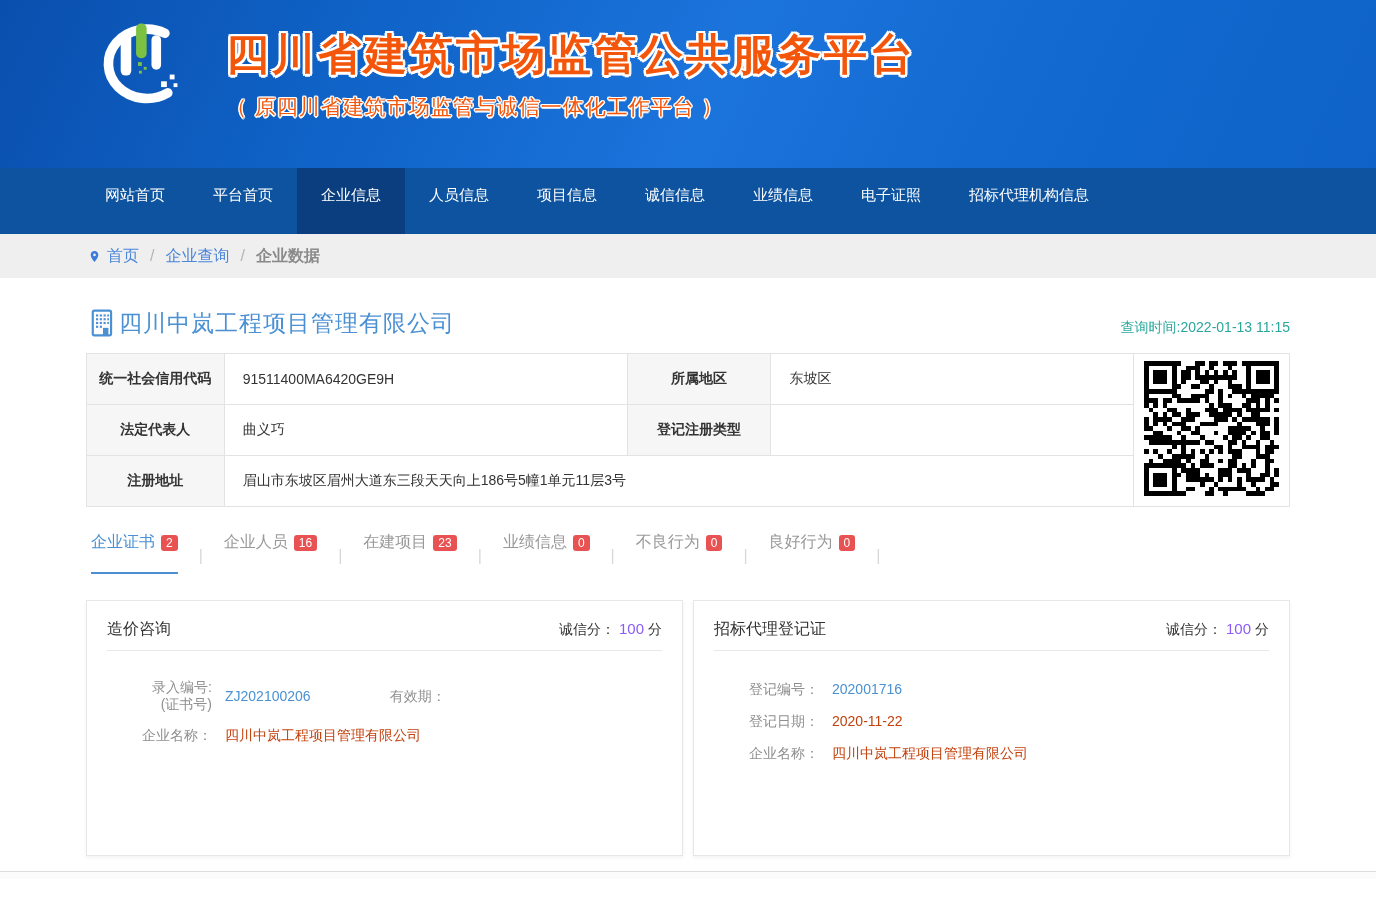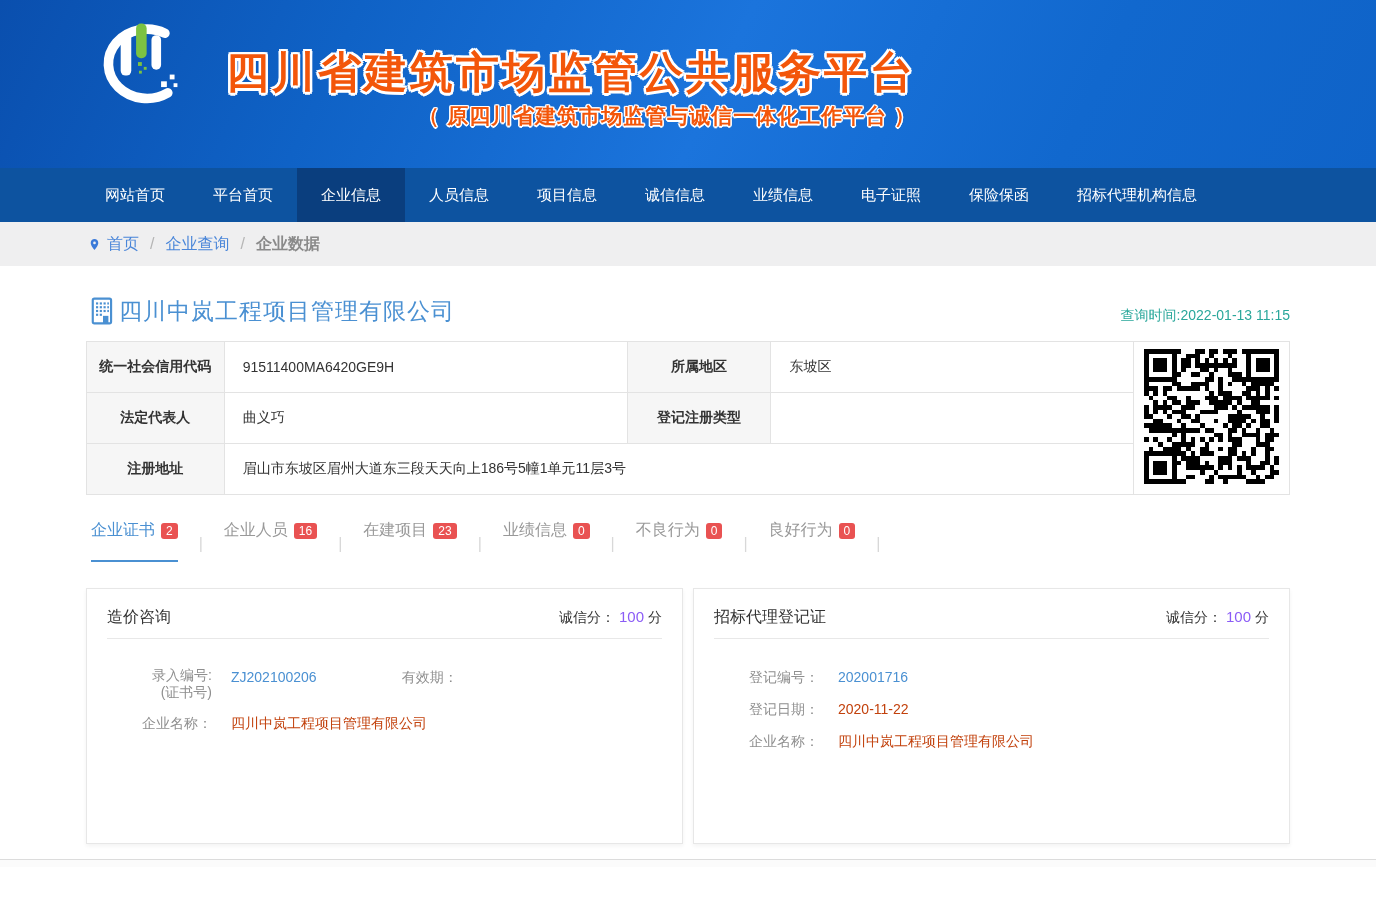--- a/index.html
+++ b/index.html
@@ -3,30 +3,30 @@
 <meta charset="utf-8">
 <style>
   * { margin:0; padding:0; box-sizing:border-box; }
   html,body { width:1376px; height:912px; overflow:hidden; background:#fff;
     font-family:"Liberation Sans","DejaVu Sans",sans-serif; }
 
   
   .header { position:relative; height:168px;
     background:linear-gradient(115deg,#0a4fae 0%,#0f62c6 25%,#1b74dc 52%,#1168ce 78%,#0f63c8 100%); }
   .logo { position:absolute; left:88px; top:12px; width:100px; height:104px; }
-  .titles { position:absolute; left:226px; top:44px; }
+  .titles { position:absolute; left:226px; top:26px; }
   .main-title { font-size:43px; font-weight:bold; color:#f3560a; letter-spacing:3px; white-space:nowrap;
     text-shadow:2.5px 0 0 #fff,-2.5px 0 0 #fff,0 2.5px 0 #fff,0 -2.5px 0 #fff,
       2px 2px 0 #fff,-2px 2px 0 #fff,2px -2px 0 #fff,-2px -2px 0 #fff; }
-  .sub-title { font-size:21px; font-weight:bold; color:#f3560a; letter-spacing:1px; white-space:nowrap;
+  .sub-title { margin-top:9px; font-size:21px; font-weight:normal; color:#f3560a; letter-spacing:1px; white-space:nowrap;
     text-shadow:1.5px 0 0 #fff,-1.5px 0 0 #fff,0 1.5px 0 #fff,0 -1.5px 0 #fff,
-      1px 1px 0 #fff,-1px 1px 0 #fff,1px -1px 0 #fff,-1px -1px 0 #fff;text-align:right; }
+      1px 1px 0 #fff,-1px 1px 0 #fff,1px -1px 0 #fff,-1px -1px 0 #fff; }
 
   
-  .nav { height:54px; background:#0d53a0; display:flex; padding-left:81px; }
+  .nav { height:66px; background:#0d53a0; display:flex; padding-left:81px; }
   .nav-item { padding:0 24px; line-height:54px; color:#fff; font-size:15px; cursor:pointer; white-space:nowrap; }
   .nav-item.active { background:#0a3e7e; }
 
   
   .breadcrumb { height:44px; background:#efeff0; display:flex; align-items:center; padding-left:88px; font-size:16px; }
   .pin-icon { width:13px; height:17px; margin-right:6px; }
   .crumb-link { color:#4a86d9; cursor:pointer; text-decoration:none; }
   .crumb-sep { color:#b5b5b5; margin:0 11px; }
   .crumb-current { color:#8a8a8a;font-weight:bold; }
 
@@ -55,21 +55,21 @@
   
   .cards { margin-top:26px; display:flex; gap:10px; }
   .card { flex:1; height:256px; border:1px solid #e7e7e7; background:#fff; padding:0 20px;
     box-shadow:0 2px 4px rgba(0,0,0,.05); }
   .card-head { height:50px; display:flex; align-items:center; justify-content:space-between;
     border-bottom:1px solid #e8e8e8; padding-top:8px; }
   .card-title { font-size:16px; color:#333; }
   .card-score { font-size:14px; color:#333; }
   .score-num { color:#8b5cf6; font-size:15px; margin:0 4px; }
   .card-body { padding-top:28px; font-size:14px; }
-  .frow { display:flex; align-items:flex-start; margin-bottom:12px; line-height:20px;gap:6px; }
+  .frow { display:flex; align-items:center; margin-bottom:12px; line-height:20px; }
   .flabel { width:105px; text-align:right; color:#8f8f8f; flex-shrink:0; }
   .flabel.two { line-height:17px; }
   .fvalue { margin-left:13px; color:#c2410c; }
   .flink { margin-left:13px; color:#4a90d2; text-decoration:none; cursor:pointer; }
   .validity { margin-left:79px; color:#8f8f8f; width:auto; text-align:left; }
 
   .footer-divider { margin-top:15px; border-top:1px solid #dcdcdc; height:8px; background:#fbfbfb; }
 </style>
 </head>
 <body>
@@ -96,21 +96,20 @@
 
 <div class="nav">
   <div class="nav-item">网站首页</div>
   <div class="nav-item">平台首页</div>
   <div class="nav-item active">企业信息</div>
   <div class="nav-item">人员信息</div>
   <div class="nav-item">项目信息</div>
   <div class="nav-item">诚信信息</div>
   <div class="nav-item">业绩信息</div>
   <div class="nav-item">电子证照</div>
-  <div class="nav-item">保险保函</div>
   <div class="nav-item">招标代理机构信息</div>
 </div>
 
 <div class="breadcrumb">
   <svg class="pin-icon" viewBox="0 0 24 24" xmlns="http://www.w3.org/2000/svg">
     <path fill="#3b7ad9" d="M12 2C8.1 2 5 5.1 5 9c0 5.2 7 13 7 13s7-7.8 7-13c0-3.9-3.1-7-7-7zm0 9.5A2.5 2.5 0 1 1 12 6.5a2.5 2.5 0 0 1 0 5z"></path>
   </svg>
   <a class="crumb-link">首页</a>
   <span class="crumb-sep">/</span>
   <a class="crumb-link">企业查询</a>

